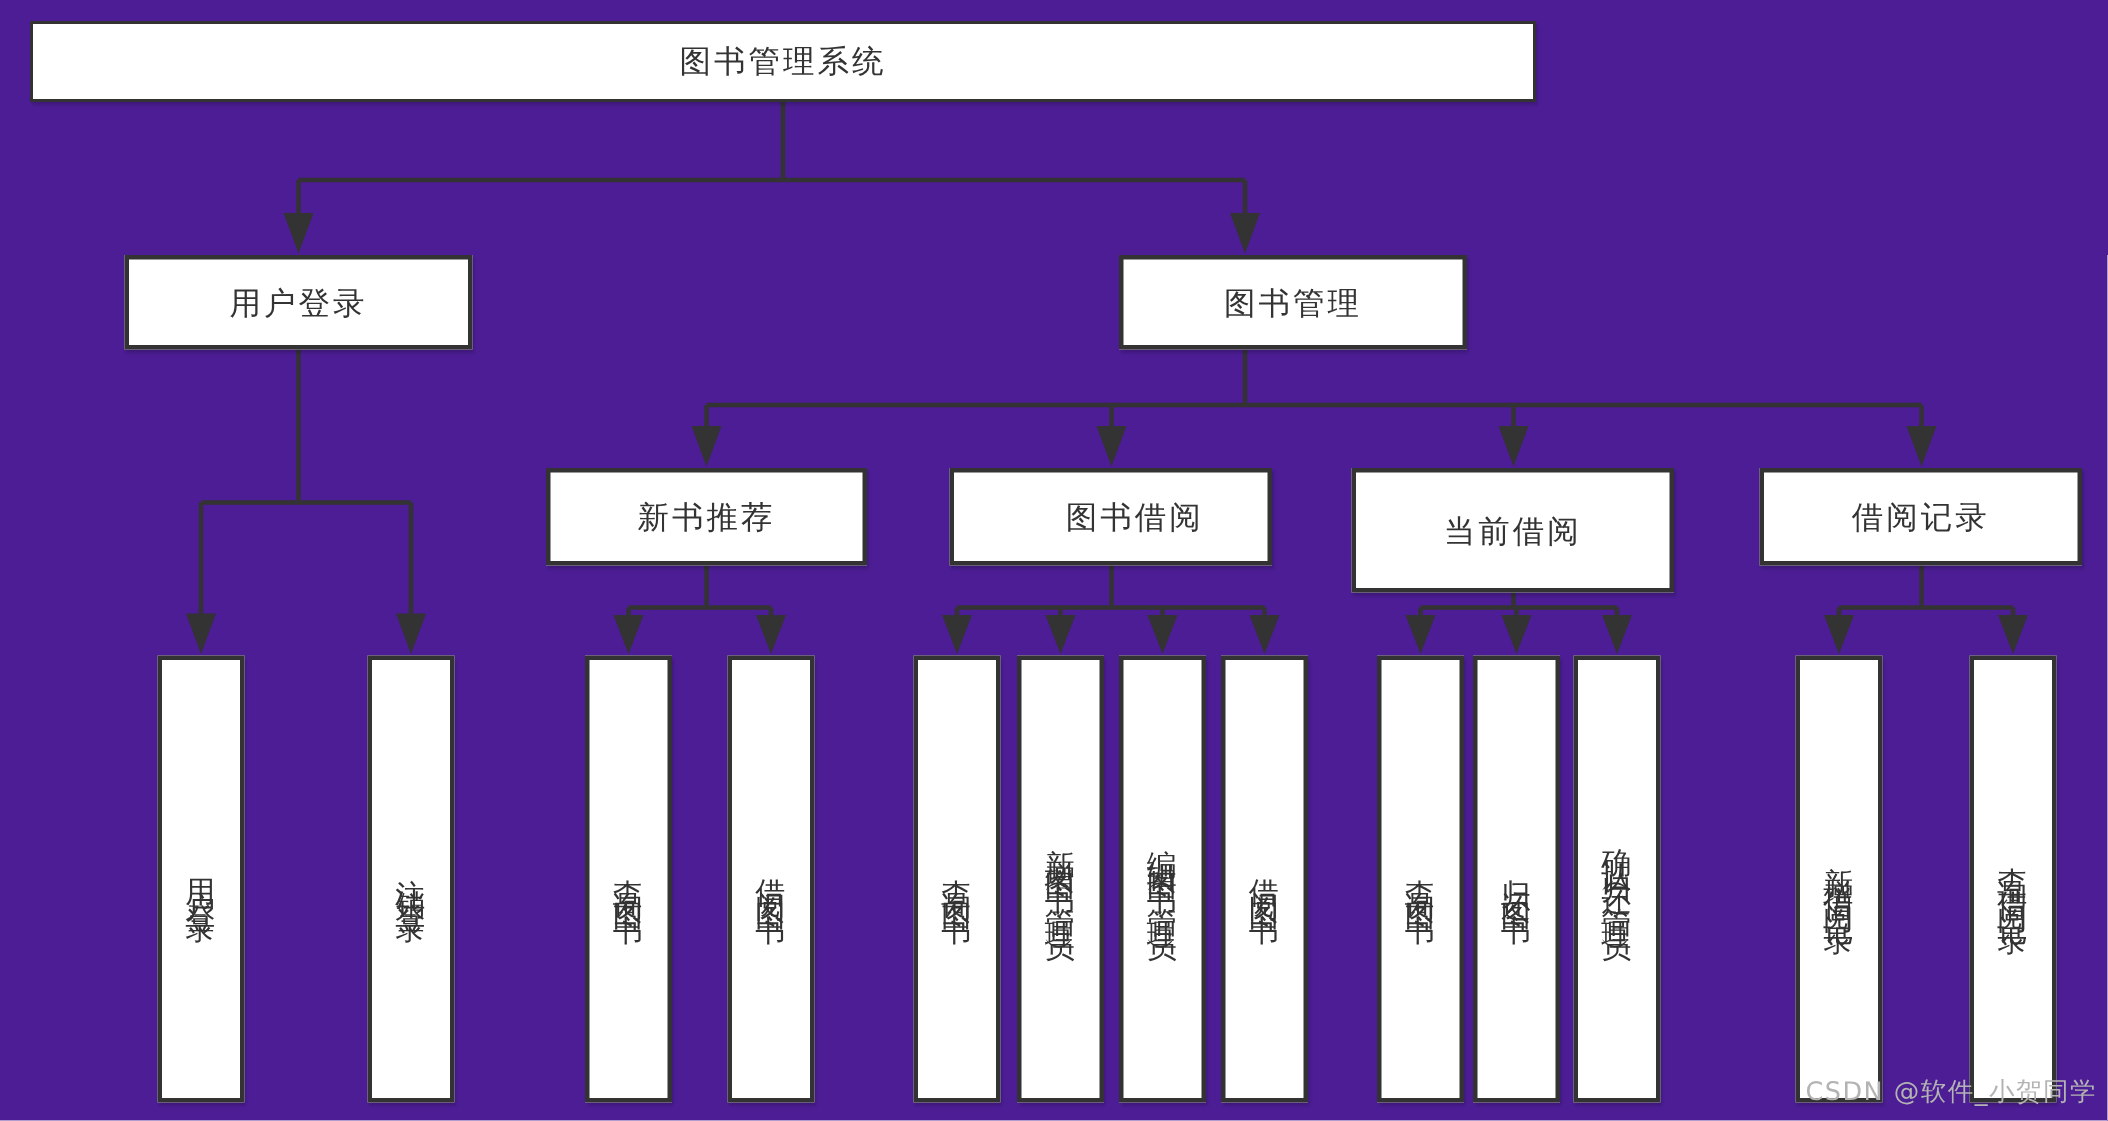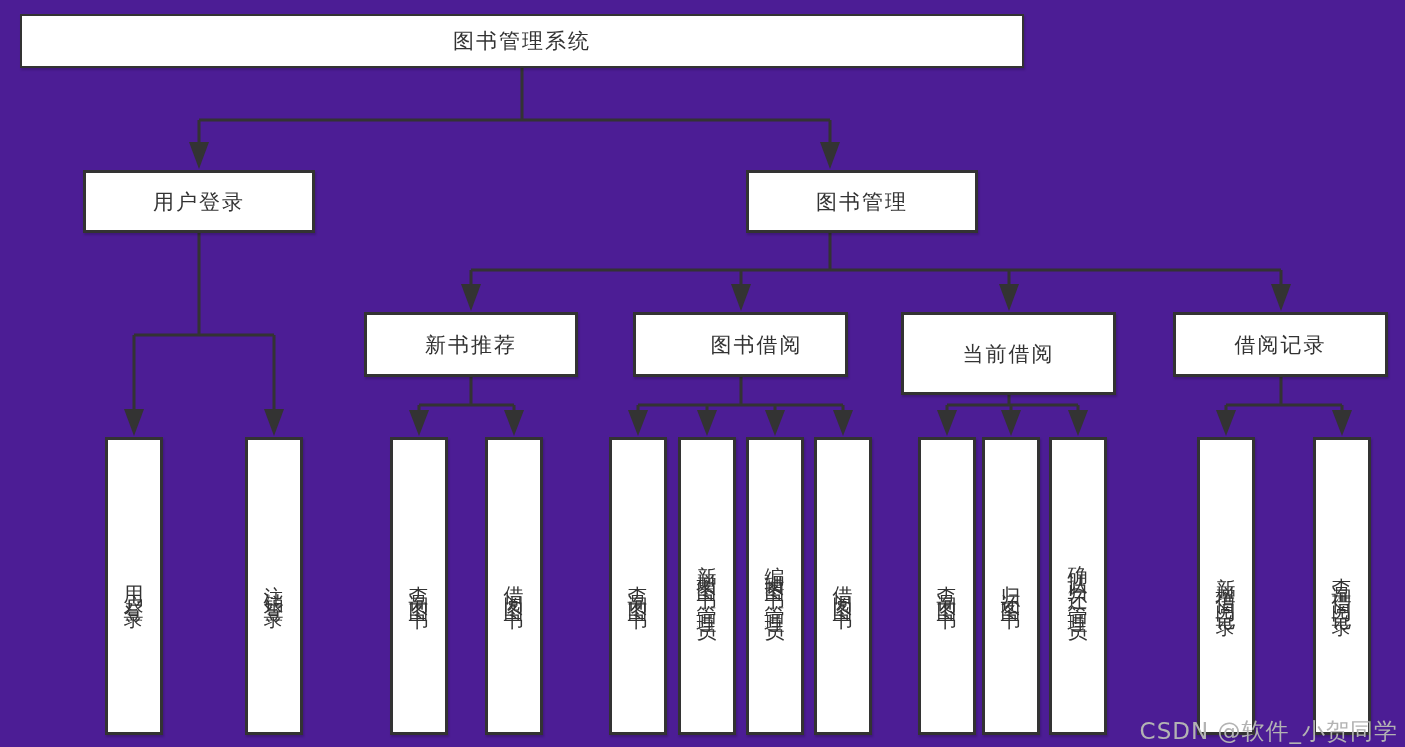--- a/index.html
+++ b/index.html
@@ -32,21 +32,21 @@
     top:437px;width:58px;height:298px;
     display:flex;align-items:center;justify-content:center;
     writing-mode:vertical-rl;
     text-orientation:mixed;
     font-size:20px;letter-spacing:8px;
     line-height:1;
     box-shadow:1px 2px 2px rgba(0,0,0,0.18);
   }
   .watermark{
     position:absolute;top:716px;right:7px;
-    font-size:23px;letter-spacing:1px;
+    font-size:17px;letter-spacing:1px;
     color:#b3b3b3;white-space:nowrap;
   }
 </style>
 </head>
 <body>
 
 <div id="stage">
 
   <svg id="wires" width="1405" height="747" viewBox="0 0 1405 747">
 

